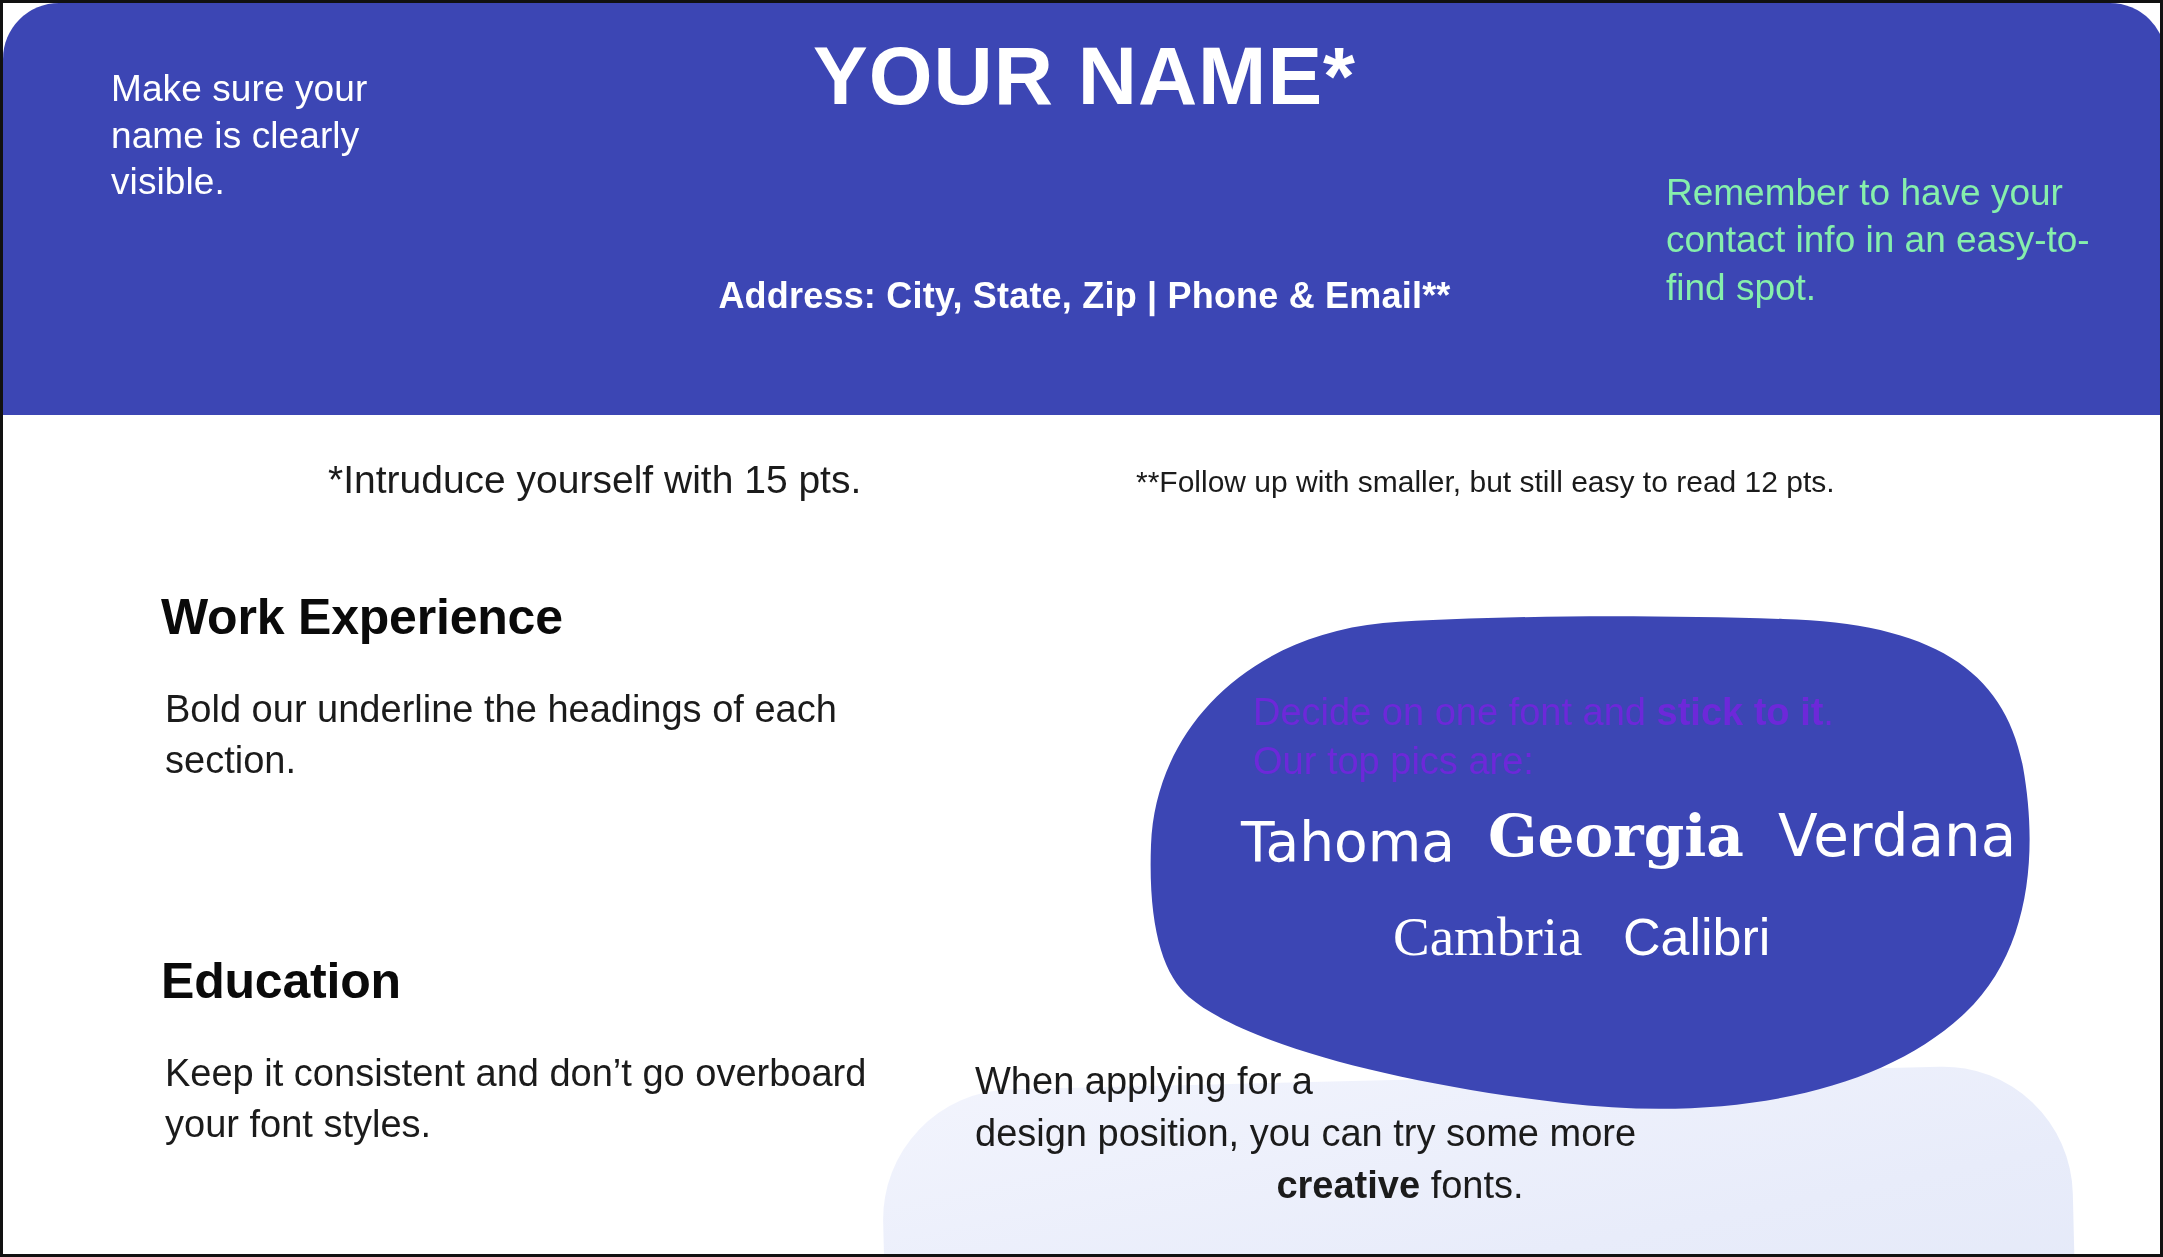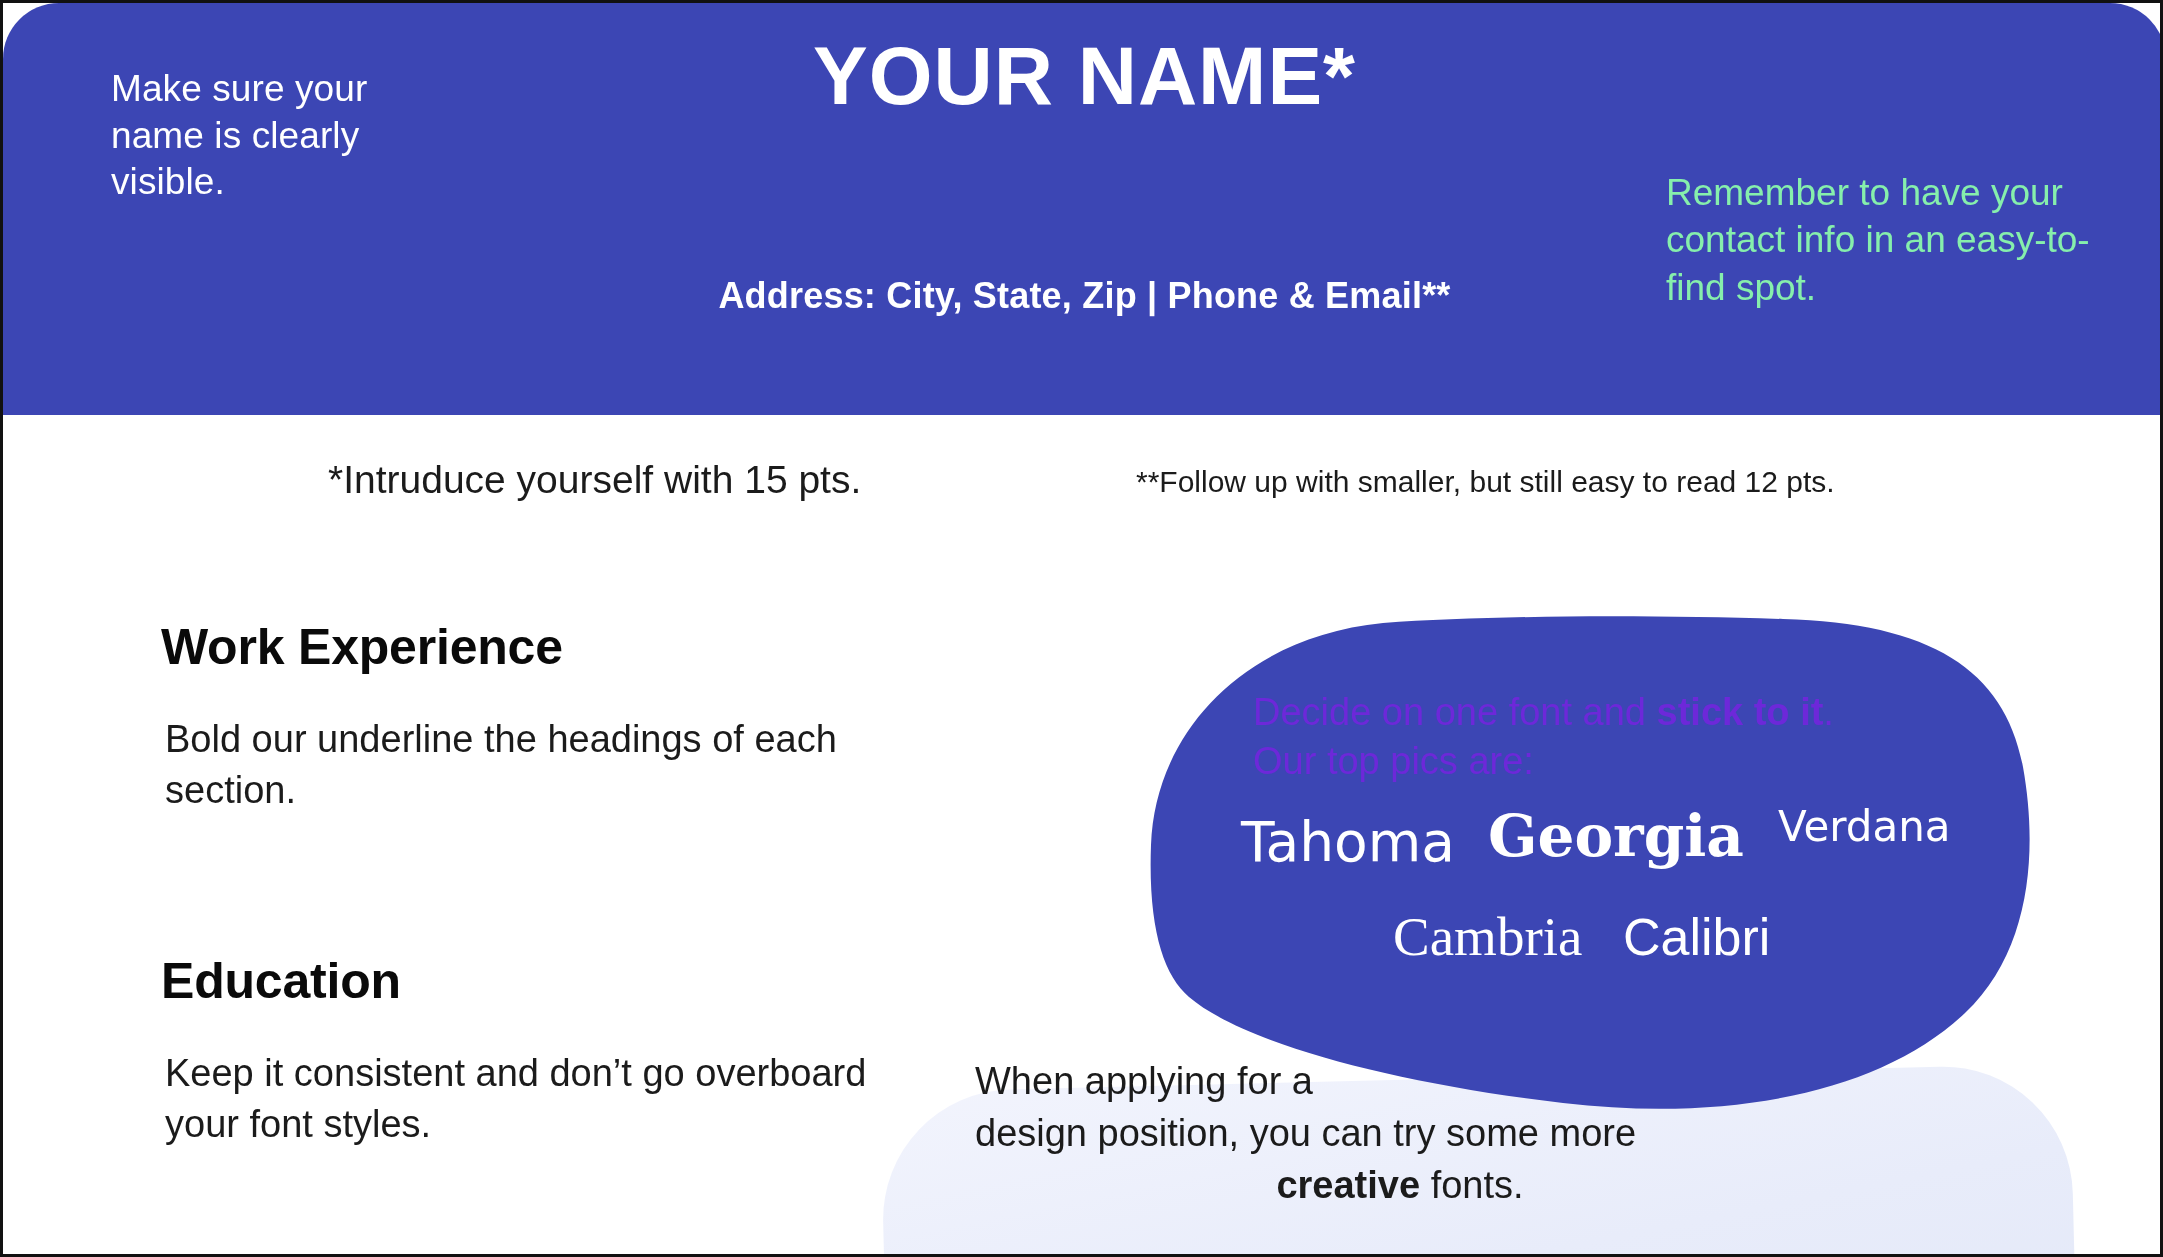--- a/index.html
+++ b/index.html
@@ -98,21 +98,21 @@
     top: 462px;
     font-size: 30px;
   }
 
   
   .section {
     position: absolute;
     left: 158px;
     width: 760px;
   }
-  .section-work { top: 615px; }
+  .section-work { top: 585px; }
   .section-education { top: 932px; margin-top: 17px; }
 
   .section-heading {
     color: #0a0a0a;
     font-size: 50px;
     font-weight: 700;
     letter-spacing: -0.2px;
     margin: 0 0 38px 0;
   }
 
@@ -192,21 +192,21 @@
     font-weight: 400;
   }
   .chip-georgia {
     left: 395px; top: -8px;
     font-size: 58px;
     font-family: "DejaVu Serif", serif;
     font-weight: 700;
   }
   .chip-verdana {
     left: 685px; top: -8px;
-    font-size: 42px;
+    font-size: 58px;
     font-family: "DejaVu Sans", sans-serif;
     font-weight: 400;
   }
   .chip-cambria {
     left: 300px; top: 0;
     font-size: 55px;
     font-family: "Liberation Serif", serif;
     font-weight: 400;
   }
   .chip-calibri {

